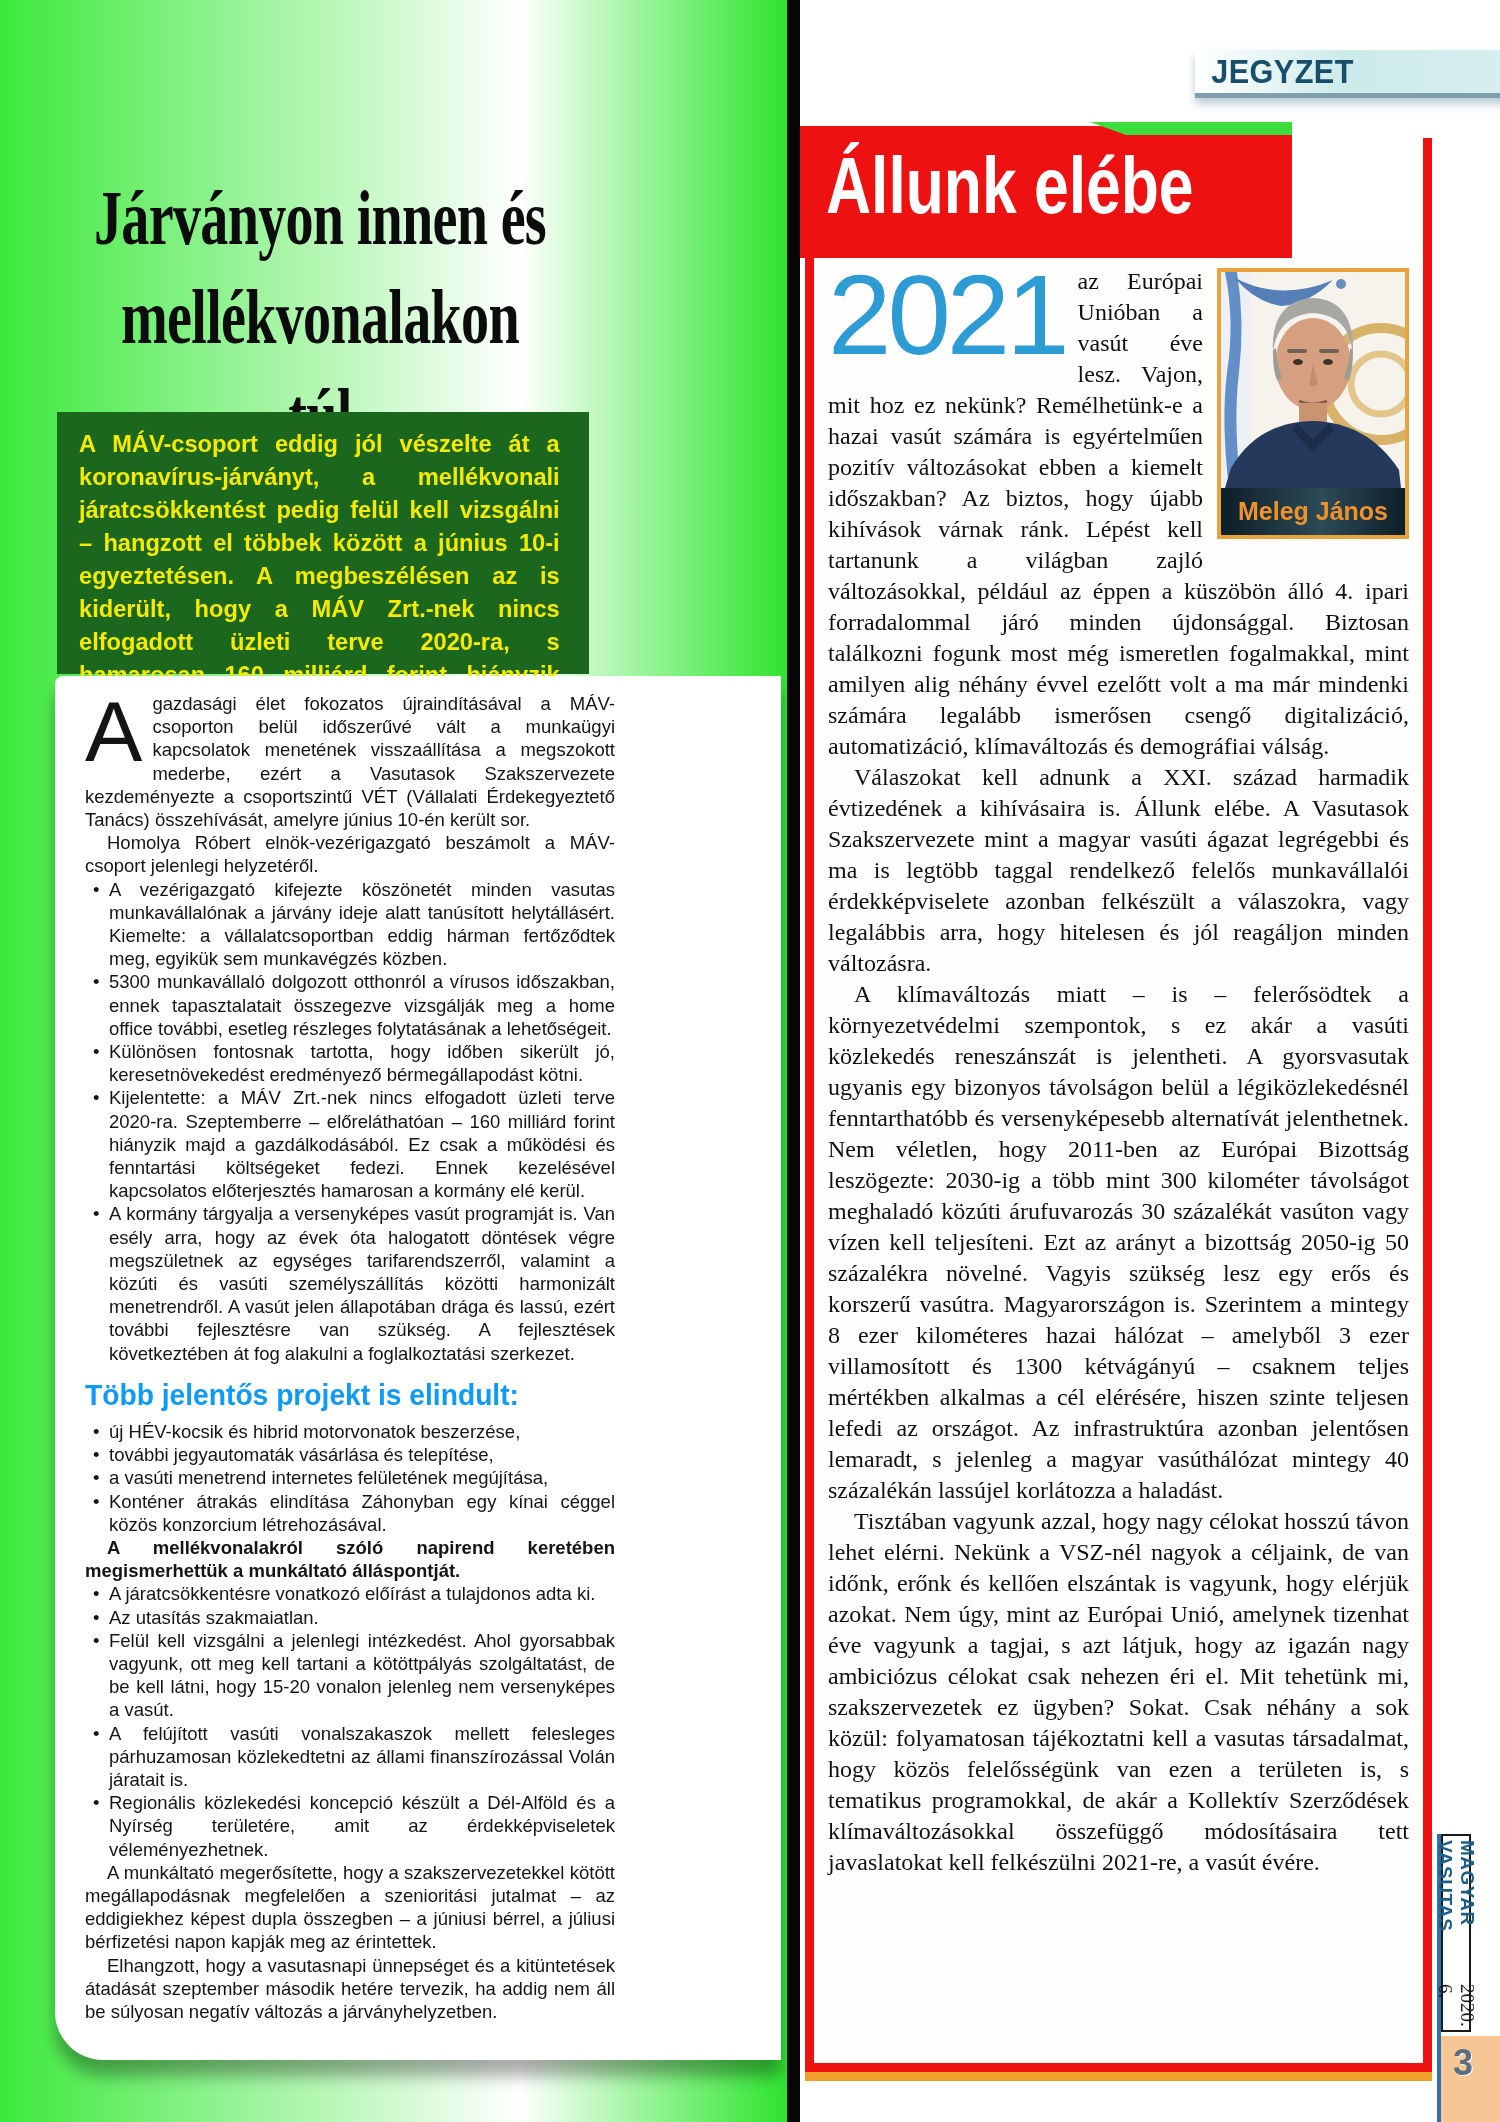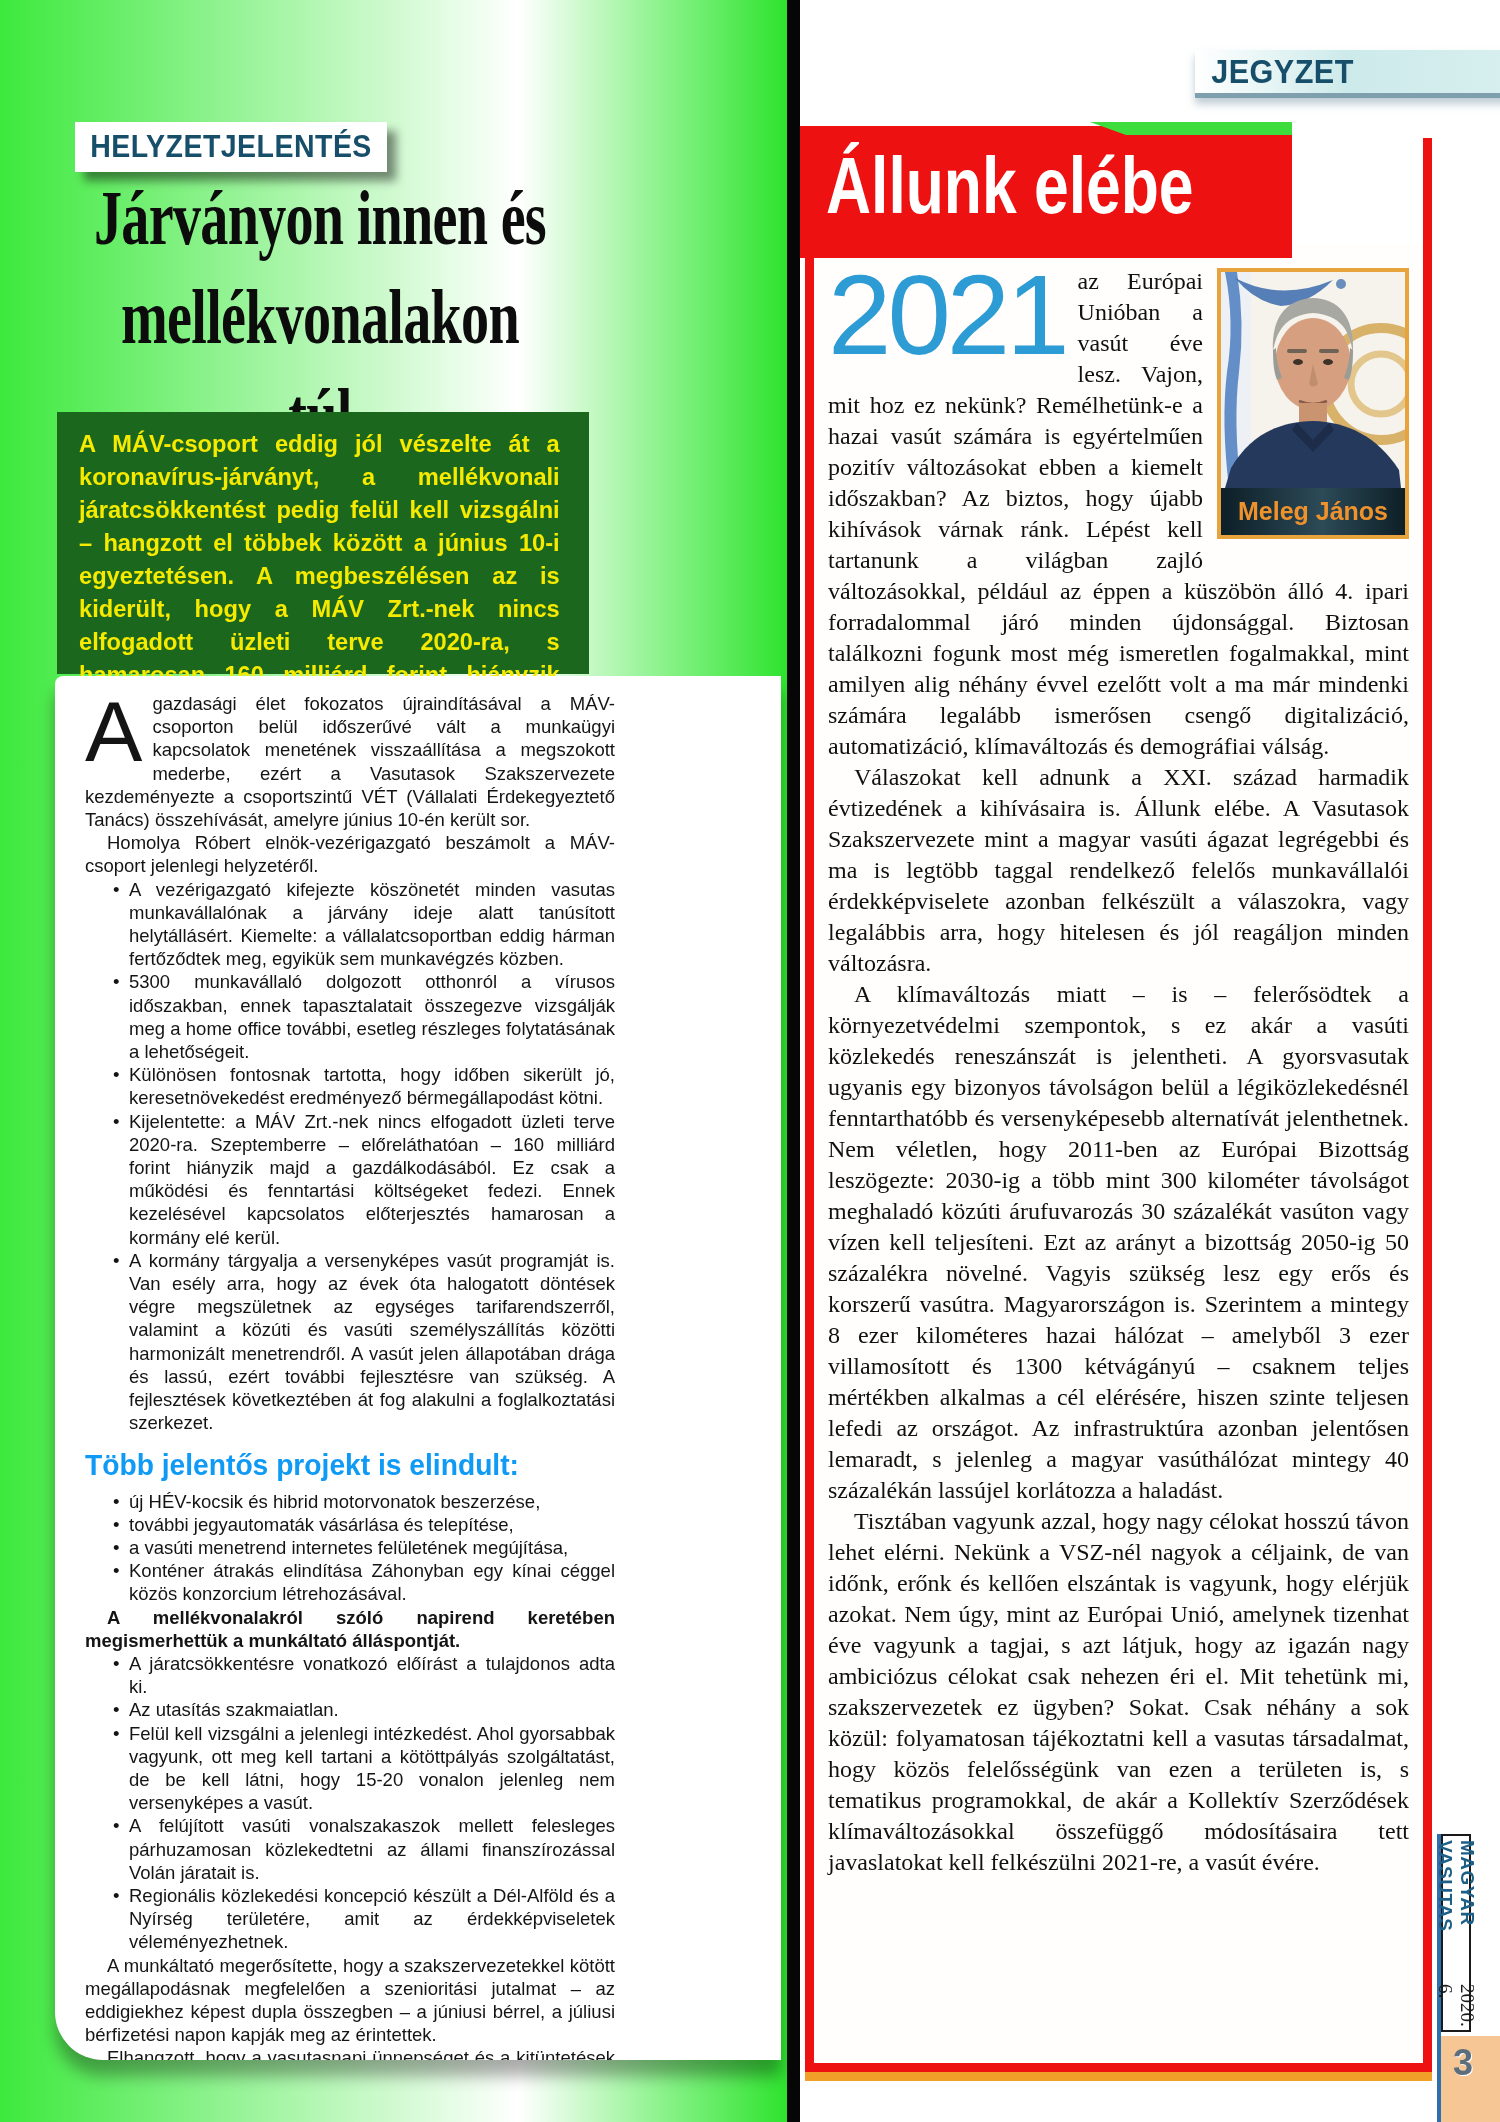--- a/index.html
+++ b/index.html
@@ -19,21 +19,21 @@
   .lead-box{position:absolute;left:57px;top:412px;width:532px;height:262px;background:var(--green-dark-box);box-sizing:border-box;padding:15px 22px;}
   .lead-box p{margin:0;color:var(--lead-text);font-weight:bold;font-size:24px;line-height:33px;text-align:justify;transform:scaleX(.985);transform-origin:left;}
   .body-box{position:absolute;left:55px;top:676px;width:726px;height:1384px;background:#fff;
     border-radius:8px 0 0 48px;box-shadow:0 16px 16px rgba(0,0,0,.33);box-sizing:border-box;
     padding:16px 166px 0 30px;overflow:hidden;}
   .body-box p,.body-box li{font-size:18.5px;line-height:23.2px;color:#141414;text-align:justify;margin:0;}
   .dropcap{float:left;font-size:86px;line-height:70px;padding:4px 10px 0 0;color:#141414;}
   p.indent{text-indent:22px;}
   p.bold{font-weight:bold;}
   ul.blist{margin:0;padding:0 0 0 24px;list-style:none;}
-  ul.blist li{position:relative;margin-left:20px;}
+  ul.blist li{position:relative;}
   ul.blist li::before{content:"•";position:absolute;left:-16px;}
   .subhead{margin:13px 0 8px 0;font-size:30px;color:var(--blue-subhead);font-weight:bold;transform:scaleX(.94);transform-origin:left;}
 
   
   .divider{position:absolute;left:787px;top:0;width:13px;height:2122px;background:#060606;}
 
   
   .jegyzet-bar{position:absolute;left:1195px;top:50px;width:336px;height:43px;
     background:linear-gradient(90deg,#ffffff,#cdeaea 45%,#d8efef);border-bottom:5px solid #7f9fae;
     box-shadow:0 6px 8px rgba(110,145,160,.45);display:flex;align-items:center;}
@@ -71,23 +71,20 @@
   .pagenum-box{position:absolute;left:1441px;top:2036px;width:59px;height:86px;background:var(--peach-box);}
   .pagenum-box span{position:absolute;left:12px;top:6px;color:var(--page-num);font-weight:bold;font-size:36px;
     text-shadow:1px 1px 0 #fff;}
 </style>
 </head>
 <body>
 
 <div class="page">
 
   <div class="left-col">
-    <div class="kicker">
-      <span>HELYZETJELENTÉS</span>
-    </div>
     <h1 class="l-title">
       <span>Járványon innen és</span>
       <span>mellékvonalakon túl</span>
     </h1>
     <div class="lead-box">
       <p>A MÁV-csoport eddig jól vészelte át a koronavírus-járványt, a mellékvonali járatcsökkentést pedig felül kell vizsgálni – hangzott el többek között a június 10-i egyeztetésen. A megbeszélésen az is kiderült, hogy a MÁV Zrt.-nek nincs elfogadott üzleti terve 2020-ra, s hamarosan 160 milliárd forint hiányzik majd a gazdálkodásából.</p>
     </div>
     <div class="body-box">
       <p><span class="dropcap">A</span><span>gazdasági élet fokozatos újraindításával a MÁV-csoporton belül időszerűvé vált a munkaügyi kapcsolatok menetének visszaállítása a megszokott mederbe, ezért a Vasutasok Szakszervezete kezdeményezte a csoportszintű VÉT (Vállalati Érdekegyeztető Tanács) összehívását, amelyre június 10-én került sor.</span></p>
       <p class="indent">Homolya Róbert elnök-vezérigazgató beszámolt a MÁV-csoport jelenlegi helyzetéről.</p>

